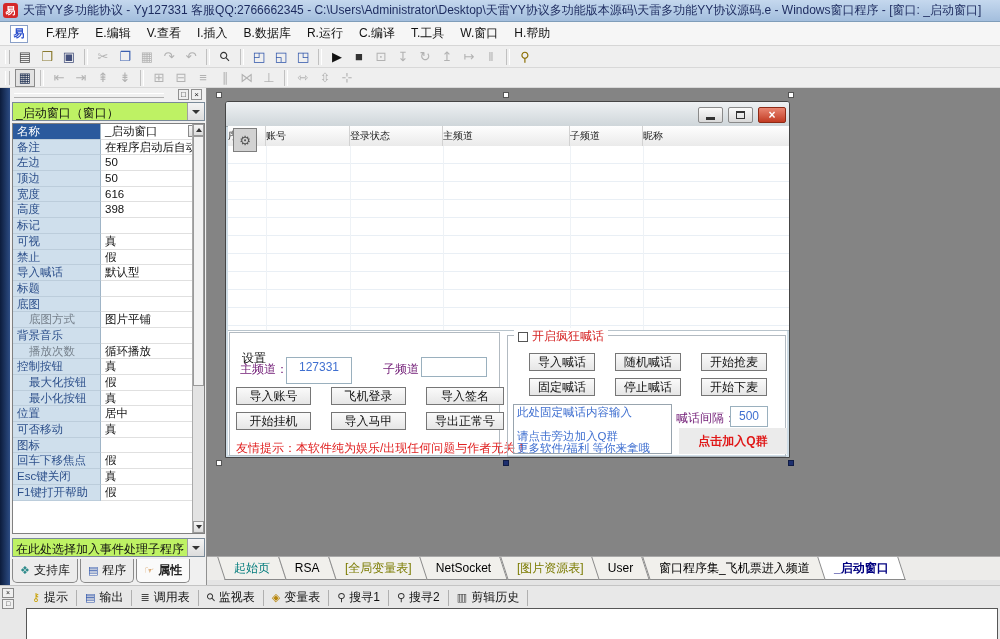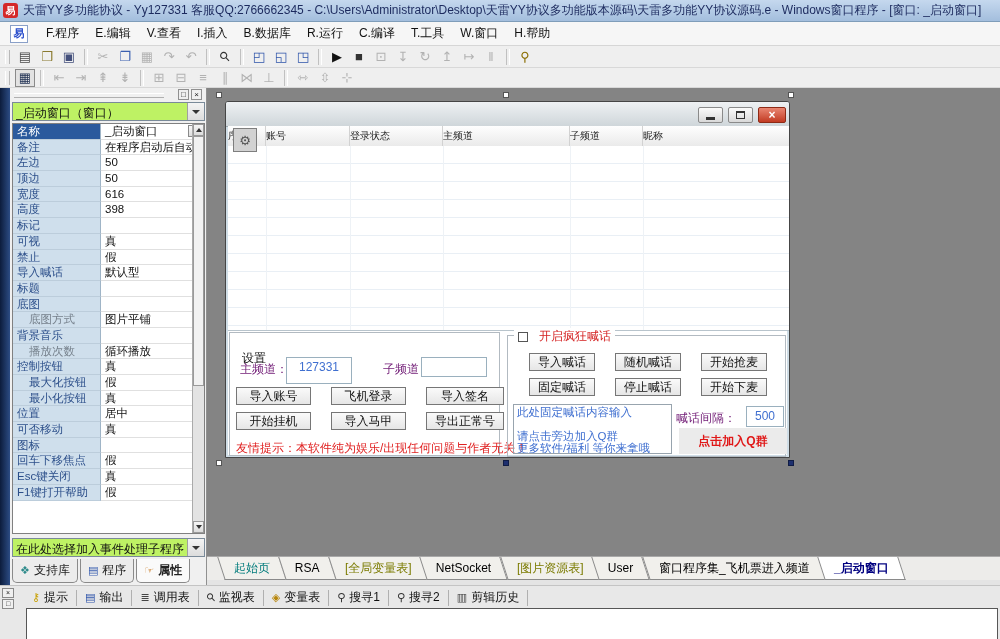--- a/index.html
+++ b/index.html
@@ -110,21 +110,21 @@
   .lv-body{position:absolute;left:0;top:20px;right:0;bottom:0;
     background:repeating-linear-gradient(180deg,#fff 0 17px,#e9eff5 17px 18px);}
   .lv-vline{position:absolute;top:0;bottom:0;width:1px;background:#eef2f6;}
   .comp-icon{position:absolute;left:5px;top:2px;width:24px;height:24px;background:#d2d2d2;border:1px solid #7e7e7e;
     box-sizing:border-box;display:flex;align-items:center;justify-content:center;font-size:13px;color:#555;}
   
   .group{position:absolute;border:1px solid #b2bac1;box-sizing:border-box;}
   .gtitle{position:absolute;top:-8px;left:8px;background:#fff;padding:0 4px;font-size:12px;color:#111;margin-top:25px;}
   .grp-settings{left:1px;top:206px;width:271px;height:124px;}
   .grp-shout{left:279px;top:209px;width:279px;height:122px;}
-  .gtitle-shout{position:absolute;top:-8px;left:6px;background:#fff;padding:0 4px;display:flex;align-items:center;gap:11px;}
+  .gtitle-shout{position:absolute;top:-8px;left:6px;background:#fff;padding:0 4px;display:flex;align-items:center;gap:4px;}
   .chk{width:10px;height:10px;background:#fff;border:1px solid #555;box-sizing:border-box;}
   .shout-title{color:#d42020;font-size:12px;}
   .flabel{position:absolute;font-size:12px;color:#701a75;white-space:nowrap;}
   .finput{position:absolute;background:#fff;border:1px solid #9ab0be;box-sizing:border-box;
     font-size:12px;color:#3f6fd0;text-align:center;line-height:18px;}
   .btn-grid{position:absolute;display:grid;column-gap:20px;row-gap:7px;}
   .bg-settings{left:6px;top:54px;grid-template-columns:75px 75px 78px;}
   .bg-shout{left:21px;top:17px;grid-template-columns:66px 66px 66px;text-align:right;}
   .fbtn{height:18px;background:linear-gradient(#fafafa,#e6e6e6);border:1px solid #767676;box-sizing:border-box;
     font-size:12px;color:#111;display:flex;align-items:center;justify-content:center;white-space:nowrap;}
@@ -699,21 +699,21 @@
               <div class="memo-line" data-name="memo-line">此处固定喊话内容输入</div>
 
               <div class="memo-line" data-name="memo-line"></div>
 
               <div class="memo-line" data-name="memo-line">请点击旁边加入Q群</div>
 
               <div class="memo-line" data-name="memo-line">更多软件/福利 等你来拿哦</div>
 
           </div>
           <div class="flabel" style="left:168px;top:74px;" data-name="shout-interval-label">喊话间隔：</div>
-          <div class="finput" style="left:238px;top:70px;width:38px;height:21px;" data-name="shout-interval-input">500</div>
+          <div class="finput" style="left:222px;top:70px;width:38px;height:21px;" data-name="shout-interval-input">500</div>
           <div class="join-panel" data-name="join-qq-group-button">
               <span>点击加入Q群</span>
             </div>
         </div>
 
       </div>
     </div>
   </div>
 
   <div class="file-tabs" data-name="file-tab-bar">

